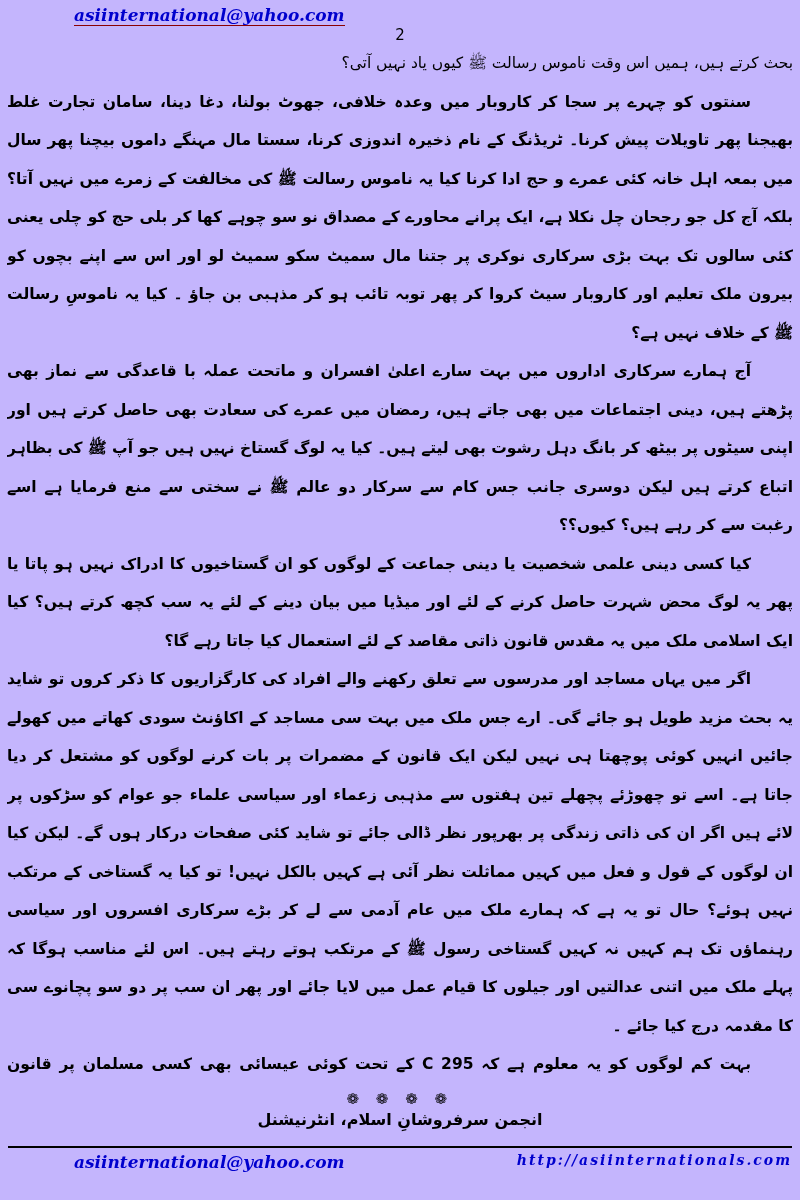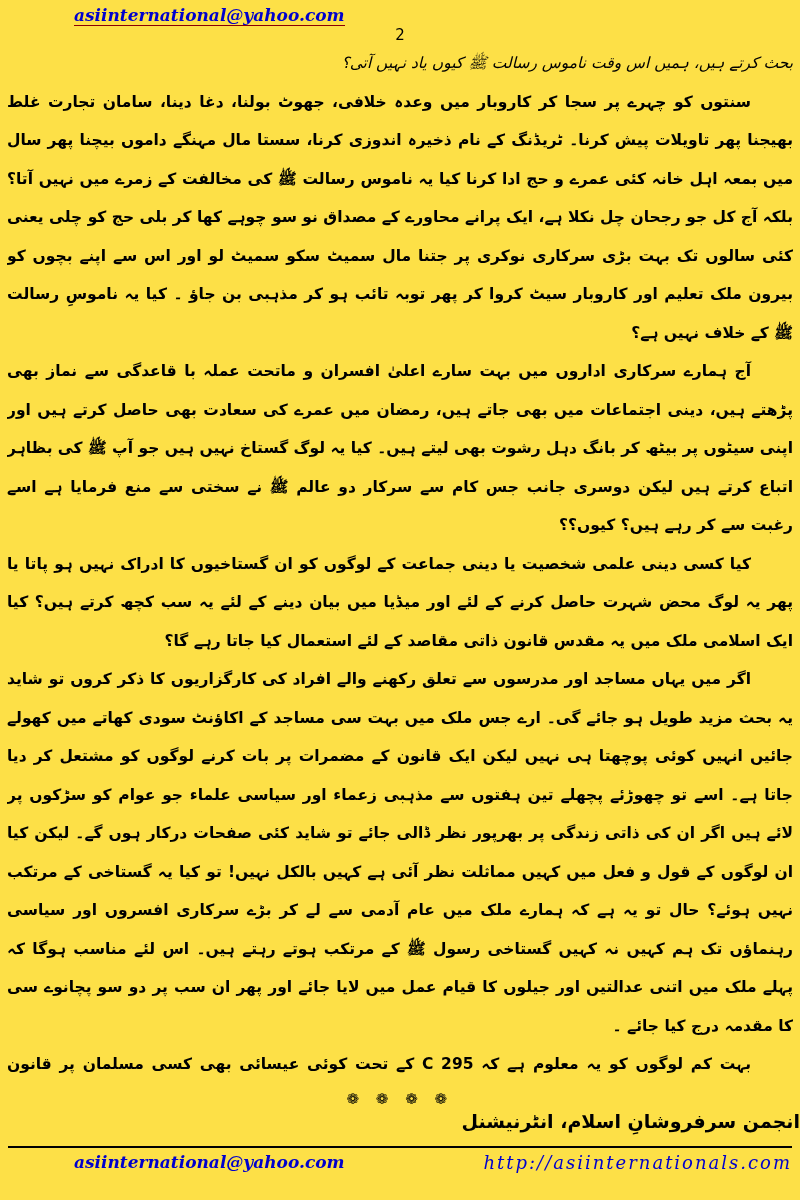--- a/index.html
+++ b/index.html
@@ -1,19 +1,19 @@
 <!DOCTYPE html>
 <html lang="ur"><head>
 <meta charset="utf-8">
 <style>
   html,body{margin:0;padding:0;background:#fff;}
   .page{
     position:relative;
     width:800px;height:1200px;
-    background:#fde047;
+    background:#c4b5fd;
     font-family:"DejaVu Sans", sans-serif;
     color:#000;
     overflow:hidden;
   }
   
   .hdr-email{
     position:absolute;top:6px;left:74px;
     font-family:"DejaVu Serif", serif;
     font-style:italic;font-weight:bold;
     font-size:17px;
@@ -31,56 +31,57 @@
   .urdu-body{
     position:absolute;top:44px;left:7px;right:7px;height:1046px;
     direction:rtl;
     text-align:justify;
     font-size:15.5px;
     line-height:38.5px;
     overflow:hidden;
   }
   .urdu-body p{margin:0;padding:0;}
   .urdu-body p.indent{text-indent:42px;font-weight:bold;}
-  .urdu-body p.short{font-style:italic;}
+  .urdu-body p.short{}
   
   .ornaments{
     position:absolute;top:1090px;left:0;right:0;
     text-align:center;
     font-size:15px;
     letter-spacing:6px;
     color:#000;
   }
   .org-line{
     position:absolute;top:1110px;left:0;right:0;
+    text-align:center;
     direction:rtl;
     font-weight:bold;
-    font-size:19px;
+    font-size:16px;
     font-family:"DejaVu Sans", sans-serif;
   }
   .footer-rule{
     position:absolute;top:1146px;left:8px;right:8px;
     border:none;border-top:2px solid #000;margin:0;
   }
   .footer-row{
     position:absolute;top:1152px;left:8px;right:8px;
     display:flex;justify-content:space-between;align-items:flex-start;
   }
   .ft-email{
     font-family:"DejaVu Serif", serif;
     font-style:italic;font-weight:bold;
     font-size:17px;
     color:#0000cd;
     margin-left:66px;
     text-decoration:none;
   }
   .ft-url{
     font-family:"DejaVu Serif", serif;
-    font-style:italic;font-weight:normal;
-    font-size:18px;
+    font-style:italic;font-weight:bold;
+    font-size:14px;
     letter-spacing:2px;
     color:#0000cd;
     text-decoration:none;
     margin-left:16px;
   }
 </style>
 </head>
 <body>
 
 <div class="page">

